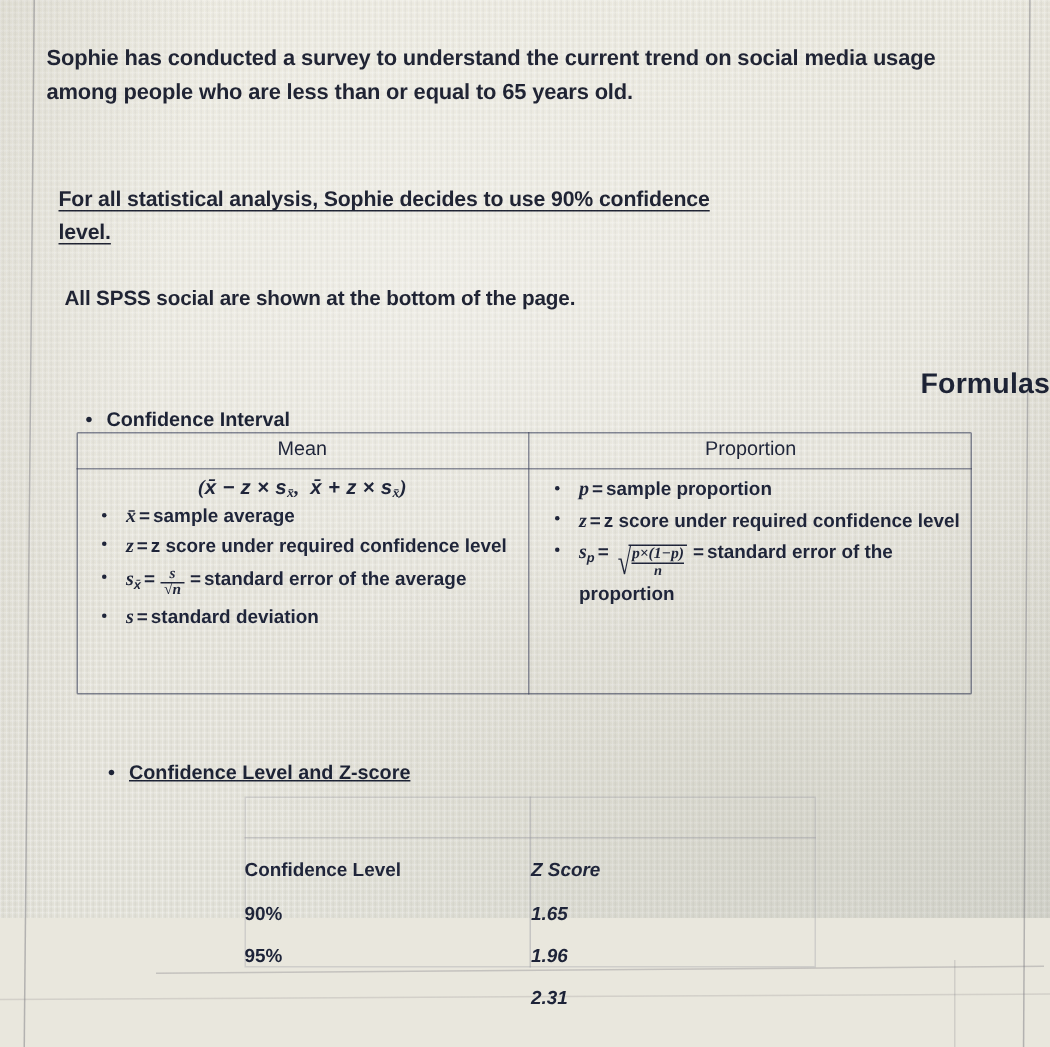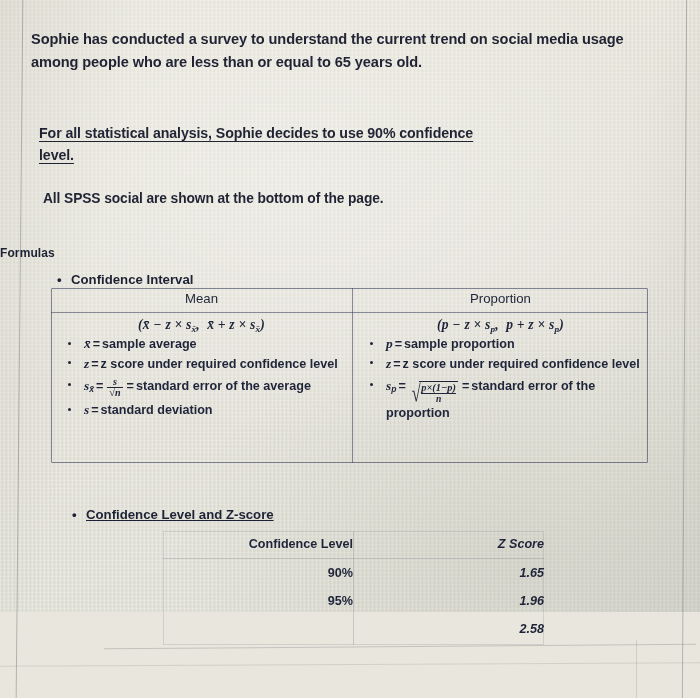--- a/index.html
+++ b/index.html
@@ -83,22 +83,22 @@
     text-decoration-thickness: 1.2px;
   }
   #spss-note {
     left: 43px; top: 188px; width: 470px;
     font-size: 13.8px;
     font-weight: 700;
   }
   #formulas-title {
     position: absolute;
     left: 0; top: 246px; width: 700px;
-    text-align: left;
-    font-size: 12px;
+    text-align: right;
+    font-size: 19px;
     font-weight: 700;
     letter-spacing: 0.1px;
     color: #1b2133;
   }
 
   
   .bullet-heading {
     position: absolute;
     font-size: 13.2px;
     font-weight: 700;
@@ -188,21 +188,21 @@
     background: #1d2338;
   }
   ul.deflist > li.tall { line-height: 1.45; }
   .sym {
     font-family: "Liberation Serif", serif;
     font-style: italic;
     font-weight: 700;
     font-size: 13.4px;
   }
   .symi {
-    font-family: Liberation Serif, serif;
+    font-family: Liberation Sans, sans-serif;
     font-style: italic;
     font-weight: 700;
   }
   .sub { font-size: 0.68em; vertical-align: -0.28em; font-style: italic; }
   .eq { font-weight: 700; padding: 0 2px; }
 
   
   .frac {
     display: inline-block;
     vertical-align: -0.52em;
@@ -257,22 +257,23 @@
   #zscore-table .zhdr-sep {
     position: absolute; left: 0; right: 0; top: 27px; height: 1px;
     background: rgba(150,150,160,0.40);
   }
   #zscore-table .zcol-sep {
     position: absolute; left: 190px; top: 0; bottom: 0; width: 1px;
     background: rgba(150,150,160,0.42);
   }
   #zscore-table .zcell {
     position: absolute;
-    text-align: right;
-    font-weight: 700;
+    text-align: left;
+    font-weight: 700;
+    margin-top: 36px;
   }
   #zscore-table .zcell.c1 { left: 0;   width: 190px; }
   #zscore-table .zcell.c2 { left: 191px; width: 190px; font-style: italic; }
   #zscore-table .zhead { top: 6px; height: 18px; font-weight: 700; }
   #zscore-table .r0 { top: 35px; }
   #zscore-table .r1 { top: 63px; }
   #zscore-table .r2 { top: 91px; }
 
   
   #grain {
@@ -339,23 +340,20 @@
           </li>
 
           <li>
             <span class="sym">s</span><span class="eq">=</span><span>standard deviation</span>
           </li>
         </ul>
       </div>
 
       <div class="formula-cell right">
 
-        <div class="main-formula">
-          <span>(</span><span class="symi">p − z × s</span><span class="sub">p</span><span>,</span>&nbsp;&nbsp;<span class="symi">p + z × s</span><span class="sub">p</span><span>)</span>
-        </div>
 
         <ul class="deflist">
           <li>
             <span class="sym">p</span><span class="eq">=</span><span>sample proportion</span>
           </li>
 
           <li class="tall">
             <span class="sym">z</span><span class="eq">=</span><span>z score under required confidence level</span>
           </li>
 
@@ -377,19 +375,19 @@
 
       <div class="zcell c1 zhead">Confidence Level</div>
       <div class="zcell c2 zhead">Z Score</div>
 
       <div class="zcell c1 r0">90%</div>
       <div class="zcell c2 r0">1.65</div>
 
       <div class="zcell c1 r1">95%</div>
       <div class="zcell c2 r1">1.96</div>
 
-      <div class="zcell c2 r2">2.58</div>
+      <div class="zcell c2 r2">2.31</div>
     </div>
 
   </div>
 
   <div id="grain"></div>
 </div>
 
 </body></html>

